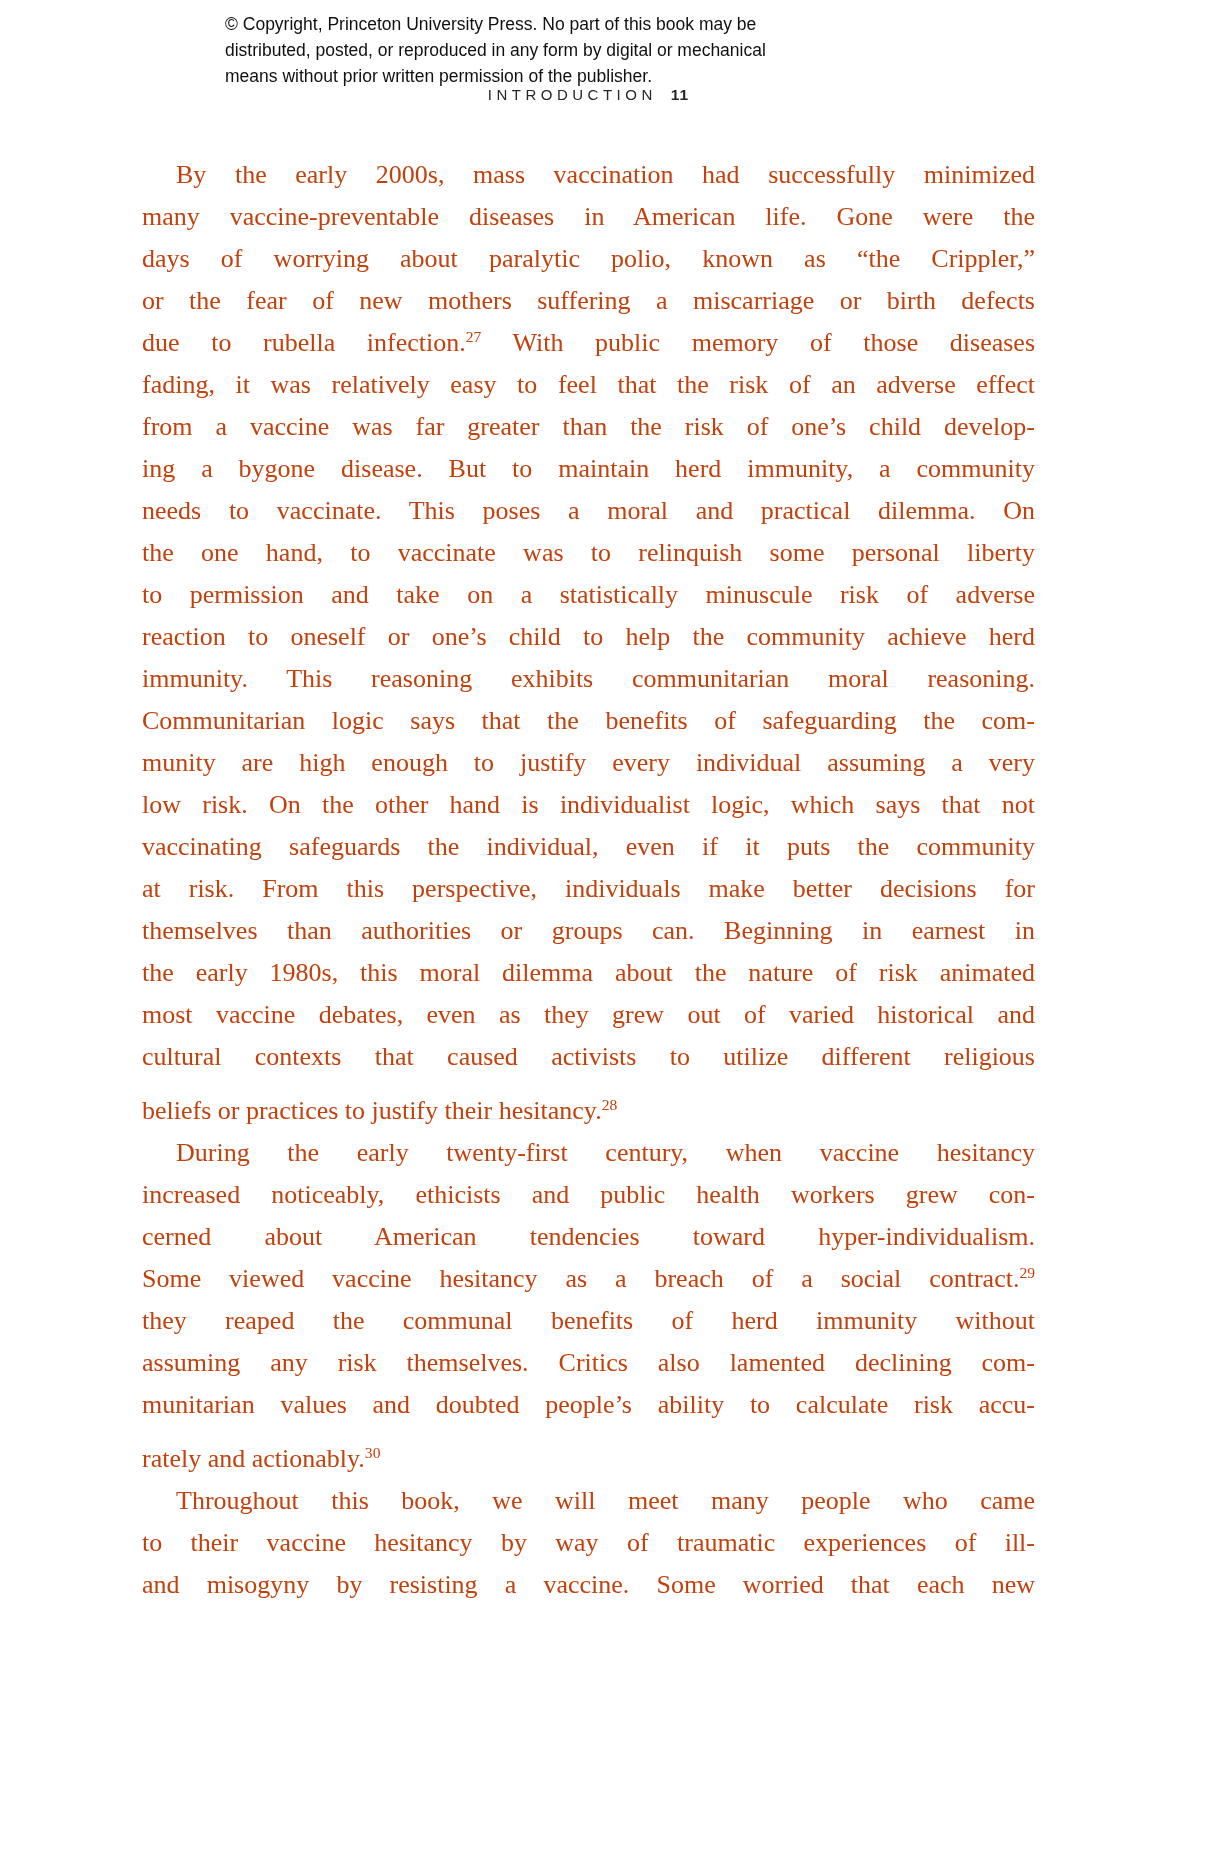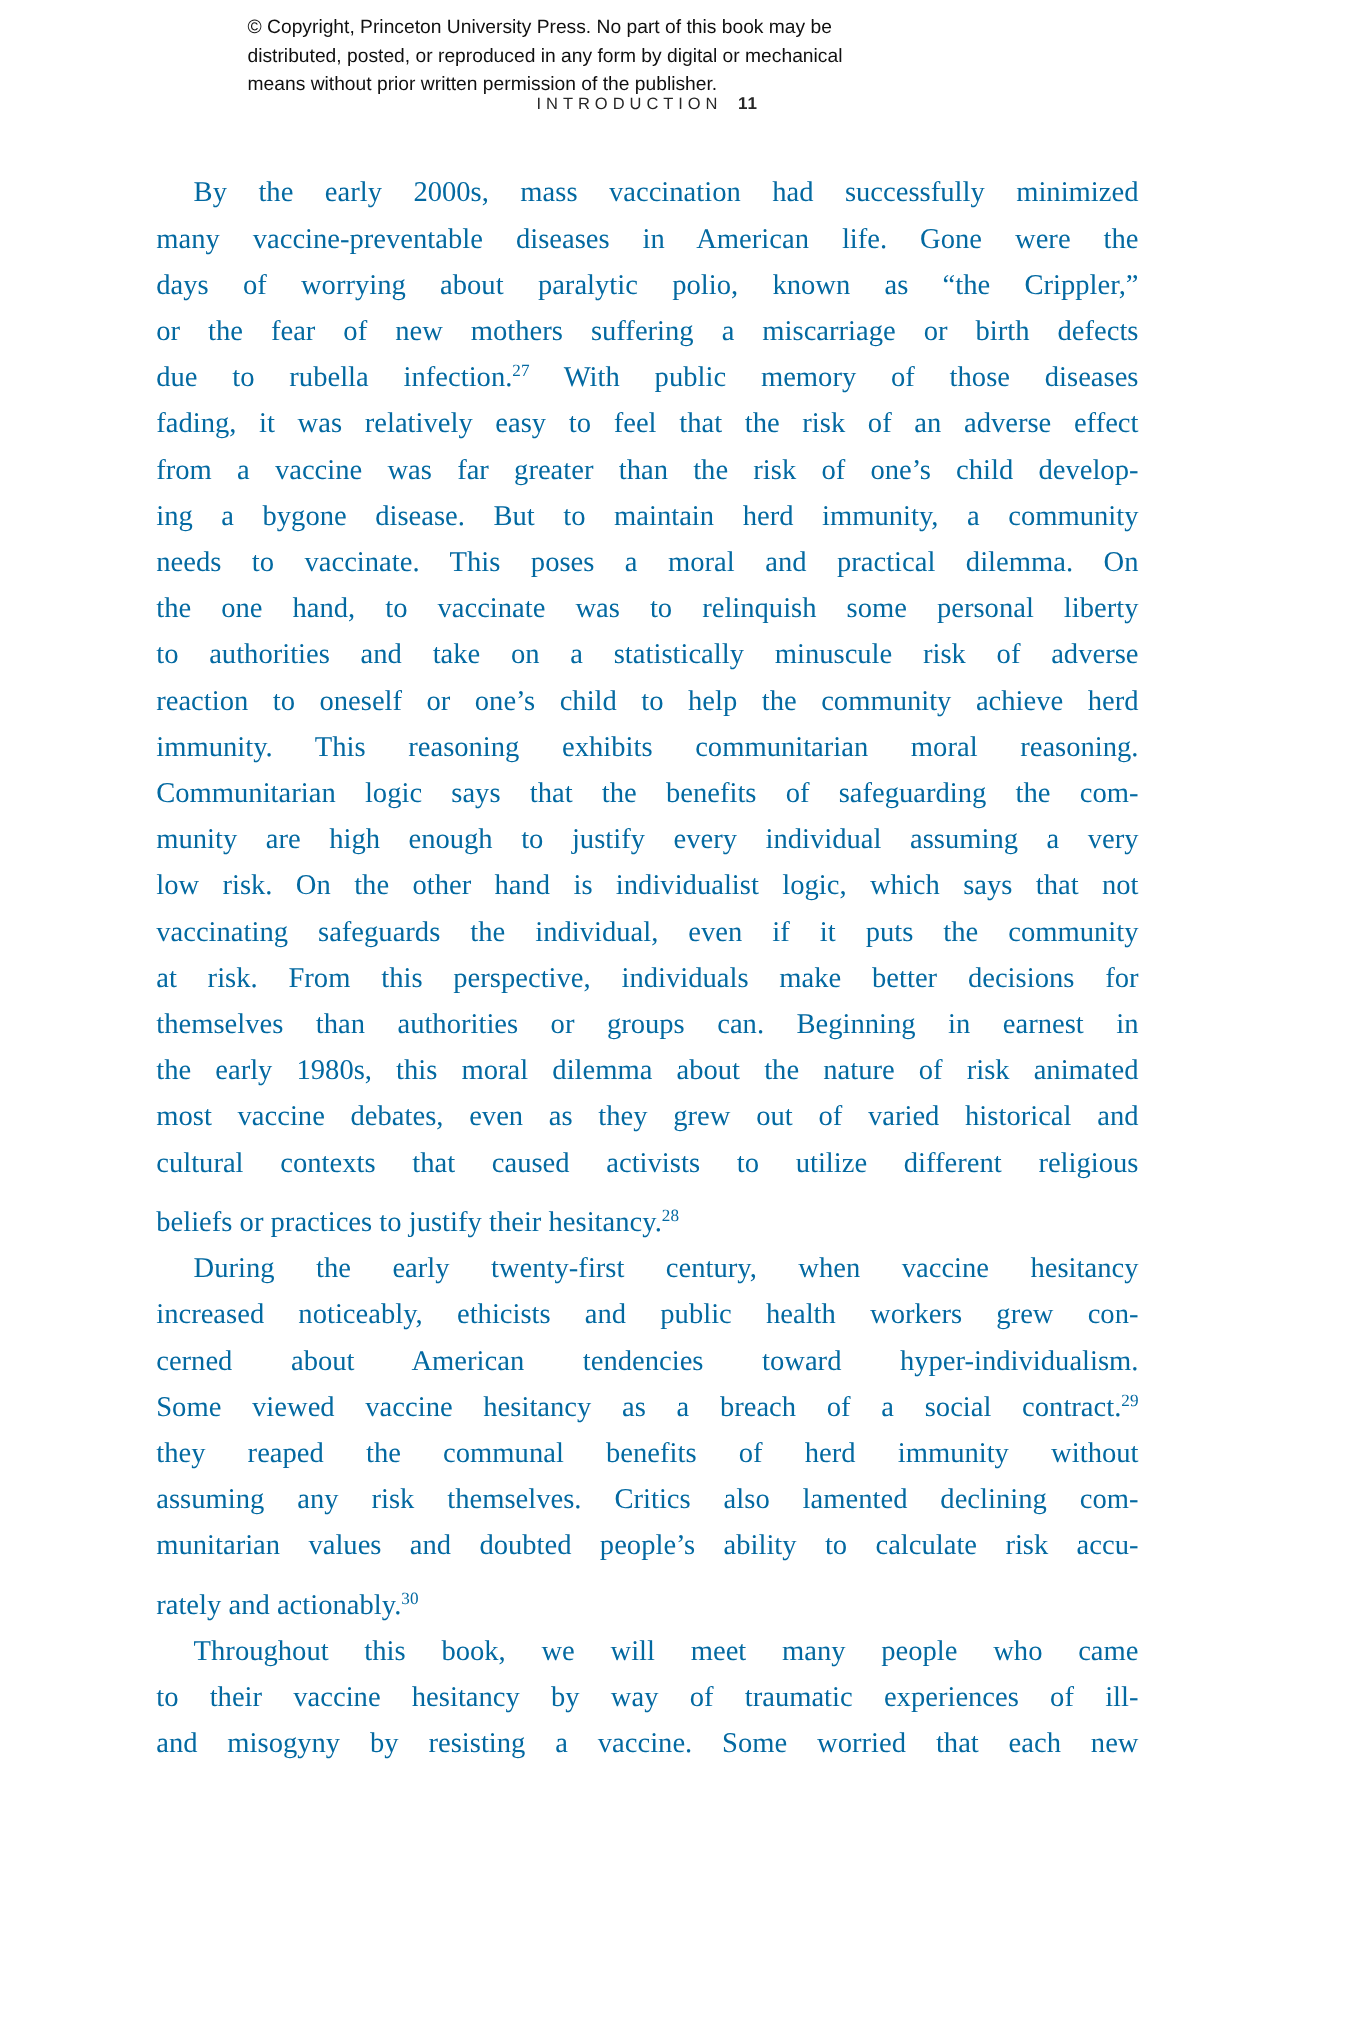--- a/index.html
+++ b/index.html
@@ -22,21 +22,21 @@
     text-align:center;
     font-family:"Liberation Sans", sans-serif;
     font-size:15px; letter-spacing:4.5px;
     color:#262626;
   }
   .running-header .pgnum {
     font-weight:bold; letter-spacing:1px; margin-left:14px; font-size:15.5px;
   }
   .body-text {
     position:absolute; left:142px; top:154px; width:893px;
-    font-size:26px; line-height:42px; color:#0369a1;
+    font-size:26px; line-height:42px; color:#c2410c;
   }
   .line { text-align:justify; text-align-last:justify; }
   .line.no-justify { text-align:left; text-align-last:auto;margin-top:12px; }
   .para .line:first-child { text-indent:34px; }
   .body-text sup {
     font-size:0.6em; line-height:0;
     position:relative; top:-0.55em; vertical-align:baseline;
     letter-spacing:0;
   }
   .page-footer {
@@ -66,21 +66,21 @@
         <div class="line">By the early 2000s, mass vaccination had successfully minimized</div>
         <div class="line">many vaccine-preventable diseases in American life. Gone were the</div>
         <div class="line">days of worrying about paralytic polio, known as “the Crippler,”</div>
         <div class="line">or the fear of new mothers suffering a miscarriage or birth defects</div>
         <div class="line">due to rubella infection.<sup>27</sup> With public memory of those diseases</div>
         <div class="line">fading, it was relatively easy to feel that the risk of an adverse effect</div>
         <div class="line">from a vaccine was far greater than the risk of one’s child develop-</div>
         <div class="line">ing a bygone disease. But to maintain herd immunity, a community</div>
         <div class="line">needs to vaccinate. This poses a moral and practical dilemma. On</div>
         <div class="line">the one hand, to vaccinate was to relinquish some personal liberty</div>
-        <div class="line">to authorities and take on a statistically minuscule risk of adverse</div>
+        <div class="line">to permission and take on a statistically minuscule risk of adverse</div>
         <div class="line">reaction to oneself or one’s child to help the community achieve herd</div>
         <div class="line">immunity. This reasoning exhibits communitarian moral reasoning.</div>
         <div class="line">Communitarian logic says that the benefits of safeguarding the com-</div>
         <div class="line">munity are high enough to justify every individual assuming a very</div>
         <div class="line">low risk. On the other hand is individualist logic, which says that not</div>
         <div class="line">vaccinating safeguards the individual, even if it puts the community</div>
         <div class="line">at risk. From this perspective, individuals make better decisions for</div>
         <div class="line">themselves than authorities or groups can. Beginning in earnest in</div>
         <div class="line">the early 1980s, this moral dilemma about the nature of risk animated</div>
         <div class="line">most vaccine debates, even as they grew out of varied historical and</div>

